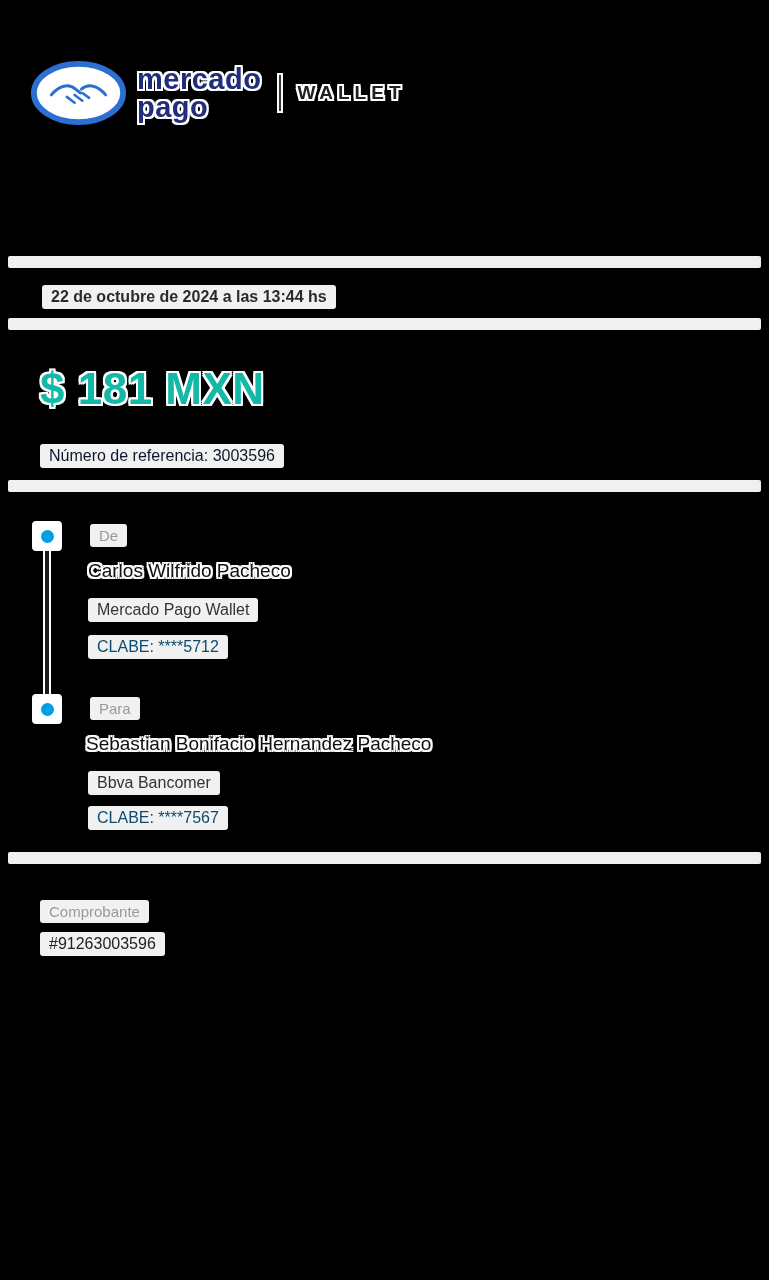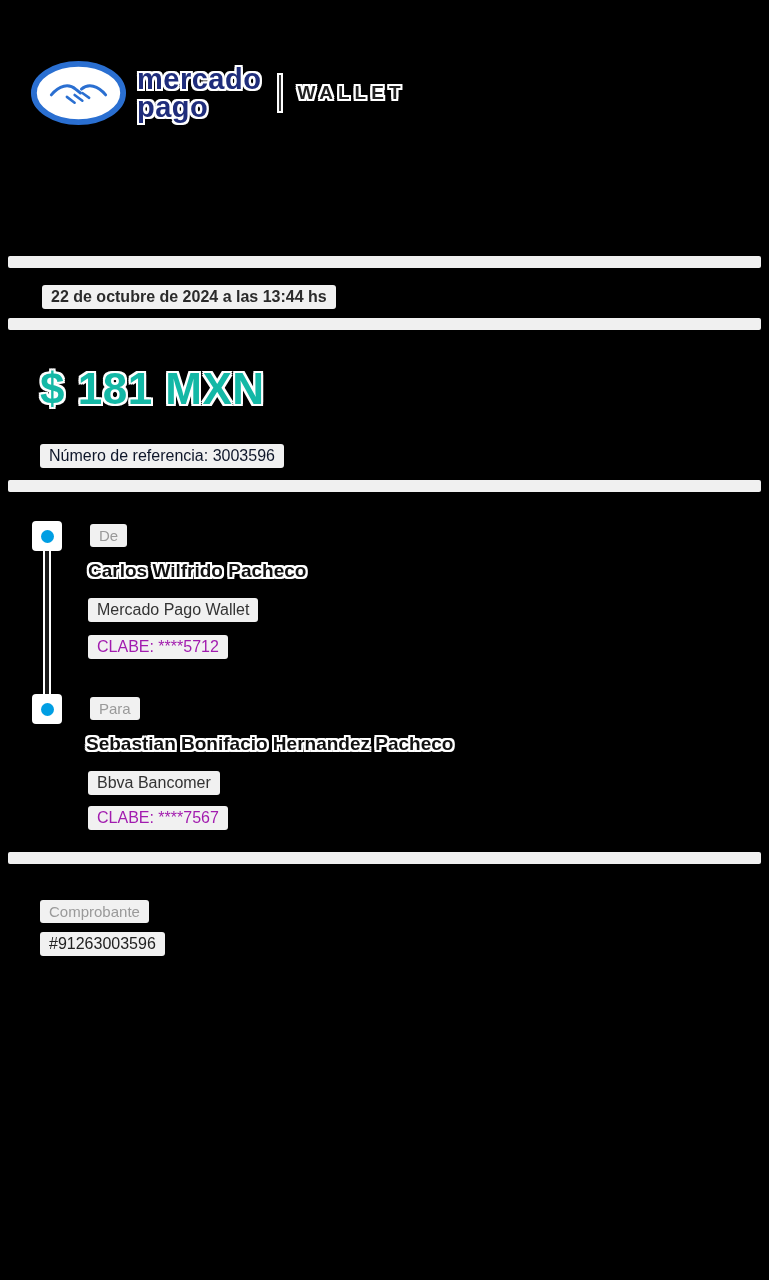--- a/index.html
+++ b/index.html
@@ -131,33 +131,33 @@
 
   .party-label { position: absolute; }
   .party-label .chip { font-size: 15px; color: #9a9a9a; }
   .label-from { left: 90px; top: 524px; }
   .label-to   { left: 90px; top: 697px; }
 
   .party-name {
     position: absolute;
     margin: 0;
     font-size: 19px;
-    font-weight: 700;
+    font-weight: 400;
     color: #111;
   }
   .name-from { left: 88px; top: 560px; }
   .name-to   { left: 86px; top: 733px; }
 
   .party-bank { position: absolute; }
   .party-bank .chip { font-size: 16px; font-weight: 500; color: #333; }
   .bank-from { left: 88px; top: 598px; }
   .bank-to   { left: 88px; top: 771px; }
 
   .party-clabe { position: absolute; }
-  .party-clabe .chip { font-size: 16px; color: #a21caf; }
+  .party-clabe .chip { font-size: 16px; color: #0c4a6e; }
   .clabe-from { left: 88px; top: 635px; }
   .clabe-to   { left: 88px; top: 806px; }
 
   
   .footer-label { position: absolute; left: 40px; top: 900px; }
   .footer-label .chip { font-size: 15px; color: #9a9a9a; }
   .footer-number { position: absolute; left: 40px; top: 932px; }
   .footer-number .chip { font-size: 16px; color: #222; }
 </style>
 </head>

